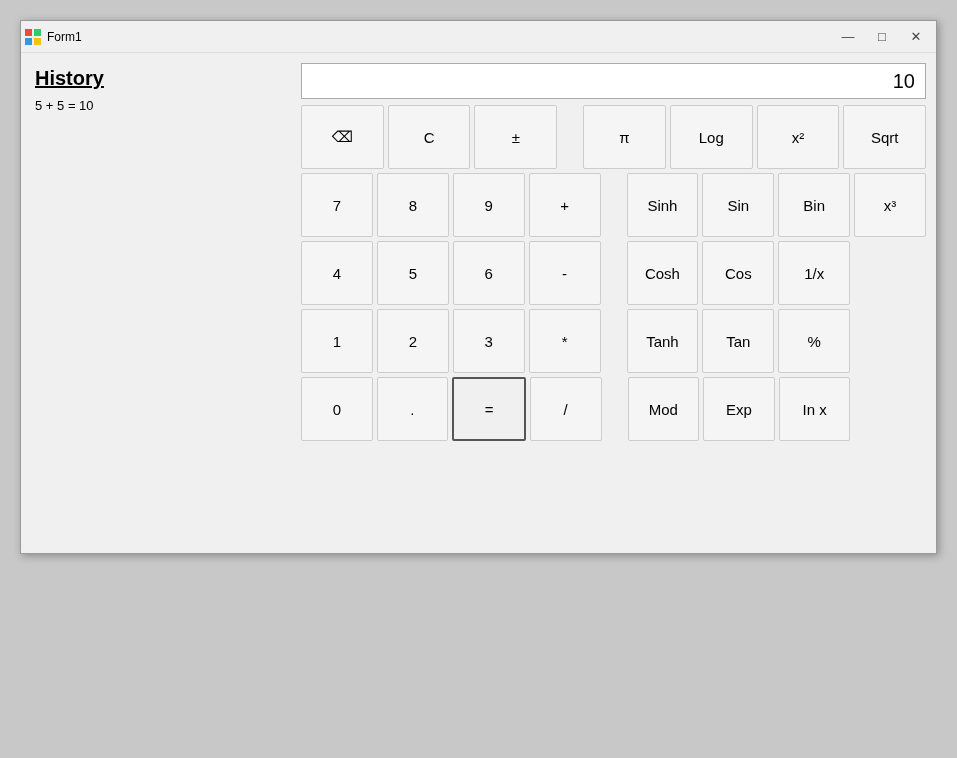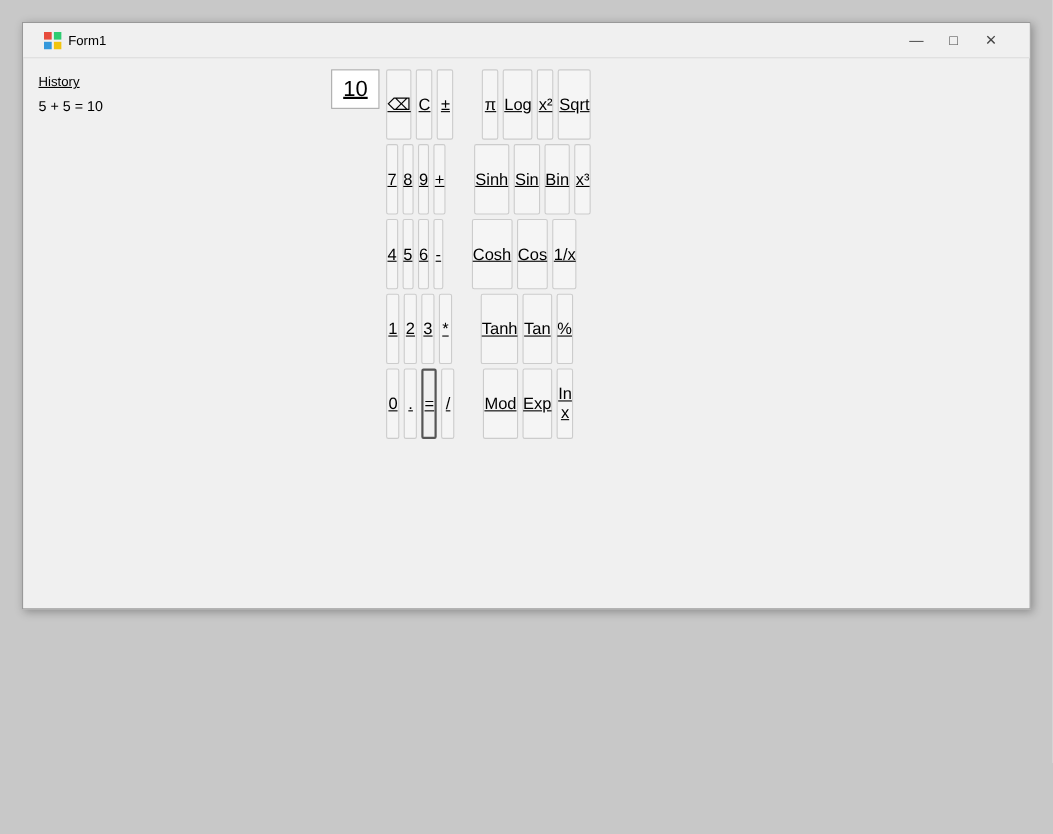--- a/index.html
+++ b/index.html
@@ -20,21 +20,21 @@
       box-shadow: 2px 2px 8px rgba(0,0,0,0.3);
       display: flex;
       flex-direction: column;
     }
 
     .title-bar {
       background: #f0f0f0;
       height: 32px;
       display: flex;
       align-items: center;
-      padding: 0 19px;
+      padding: 0 4px;
       border-bottom: 1px solid #ddd;
       justify-content: space-between;
     }
 
     .title-bar-left {
       display: flex;
       align-items: center;
       gap: 6px;
     }
 
@@ -92,38 +92,37 @@
       min-height: 500px;
     }
 
     .sidebar {
       width: 260px;
       flex-shrink: 0;
       padding: 4px;
     }
 
     .history-title {
-      font-size: 12px;
-      font-weight: normal;
+      font-size: 20px;
+      font-weight: bold;
       text-decoration: underline;
       margin-bottom: 8px;
       color: #000;
     }
 
     .history-entry {
       font-size: 13px;
       color: #000;
     }
 
     .calculator {
       flex: 1;
       display: flex;
-      flex-direction: row;
+      flex-direction: column;
       gap: 6px;
-      text-decoration: underline;
     }
 
     .display {
       background: white;
       border: 1px solid #aaa;
       text-align: right;
       padding: 4px 10px;
       font-size: 20px;
       font-weight: normal;
       height: 36px;

